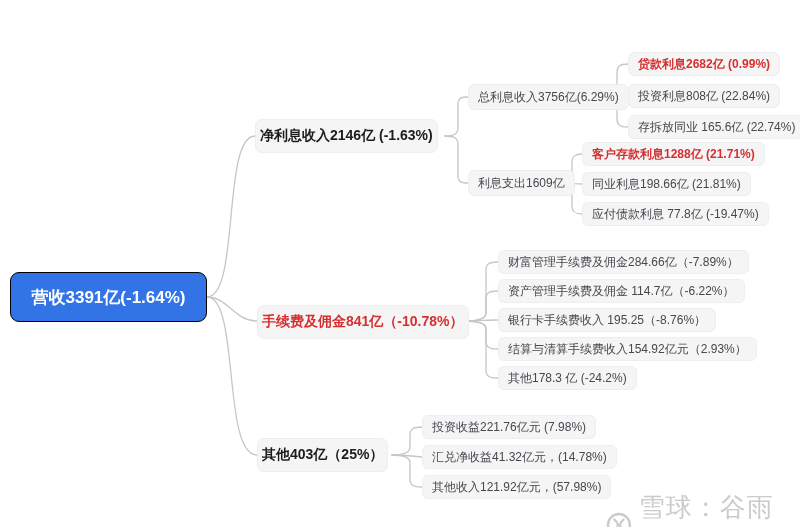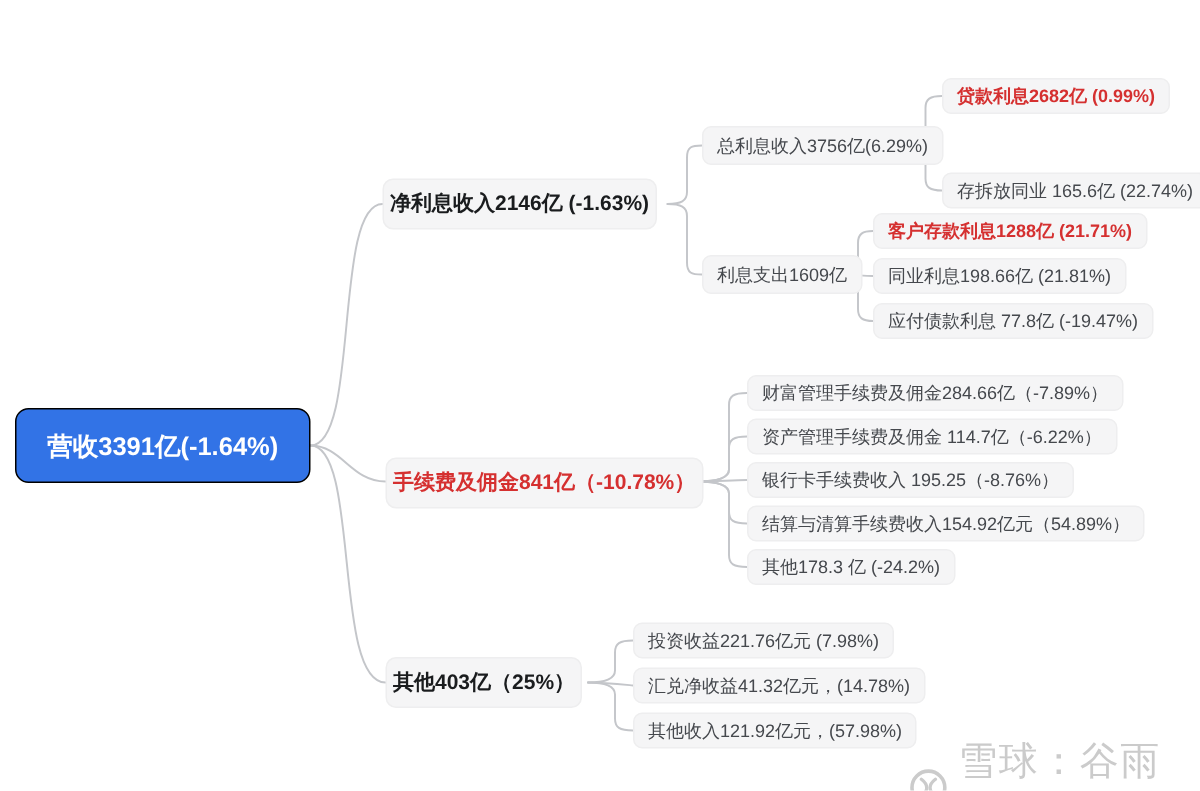--- a/index.html
+++ b/index.html
@@ -120,30 +120,31 @@
   <div class="node root-node" style="left:10px;top:272px;">营收3391亿(-1.64%)</div>
 
   <div class="node branch" style="left:255px;top:119px;">净利息收入2146亿 (-1.63%)</div>
   <div class="node branch red" style="left:257px;top:305px;">手续费及佣金841亿（-10.78%）</div>
   <div class="node branch" style="left:257px;top:438px;">其他403亿（25%）</div>
 
   <div class="node mid" style="left:468px;top:84px;">总利息收入3756亿(6.29%)</div>
   <div class="node mid" style="left:468px;top:170px;">利息支出1609亿</div>
 
   <div class="node leaf red" style="left:628px;top:52px;">贷款利息2682亿 (0.99%)</div>
+  <div class="node leaf" style="left:628px;top:84px;">投资利息808亿 (22.84%)</div>
   <div class="node leaf" style="left:628px;top:115px;">存拆放同业 165.6亿 (22.74%)</div>
 
   <div class="node leaf red" style="left:582px;top:142px;">客户存款利息1288亿 (21.71%)</div>
   <div class="node leaf" style="left:582px;top:172px;">同业利息198.66亿 (21.81%)</div>
   <div class="node leaf" style="left:582px;top:202px;text-align:center;">应付债款利息 77.8亿 (-19.47%)</div>
 
   <div class="node leaf" style="left:498px;top:250px;">财富管理手续费及佣金284.66亿（-7.89%）</div>
   <div class="node leaf" style="left:498px;top:279px;">资产管理手续费及佣金 114.7亿（-6.22%）</div>
   <div class="node leaf" style="left:498px;top:308px;">银行卡手续费收入 195.25（-8.76%）</div>
-  <div class="node leaf" style="left:498px;top:337px;">结算与清算手续费收入154.92亿元（54.89%）</div>
+  <div class="node leaf" style="left:498px;top:337px;">结算与清算手续费收入154.92亿元（2.93%）</div>
   <div class="node leaf" style="left:498px;top:366px;">其他178.3 亿 (-24.2%)</div>
 
   <div class="node leaf" style="left:422px;top:415px;">投资收益221.76亿元 (7.98%)</div>
   <div class="node leaf" style="left:422px;top:445px;">汇兑净收益41.32亿元，(14.78%)</div>
   <div class="node leaf" style="left:422px;top:475px;">其他收入121.92亿元，(57.98%)</div>
 
   <div class="watermark">
     <svg width="26" height="26" viewBox="0 0 26 26" aria-hidden="true">
       <circle cx="13" cy="13" r="11" fill="none" stroke="#cbcbcb" stroke-width="2.4"></circle>
       <path d="M8.3,7.5 C13,11 13,15 8.6,18.6" fill="none" stroke="#cbcbcb" stroke-width="2.2" stroke-linecap="round"></path>

